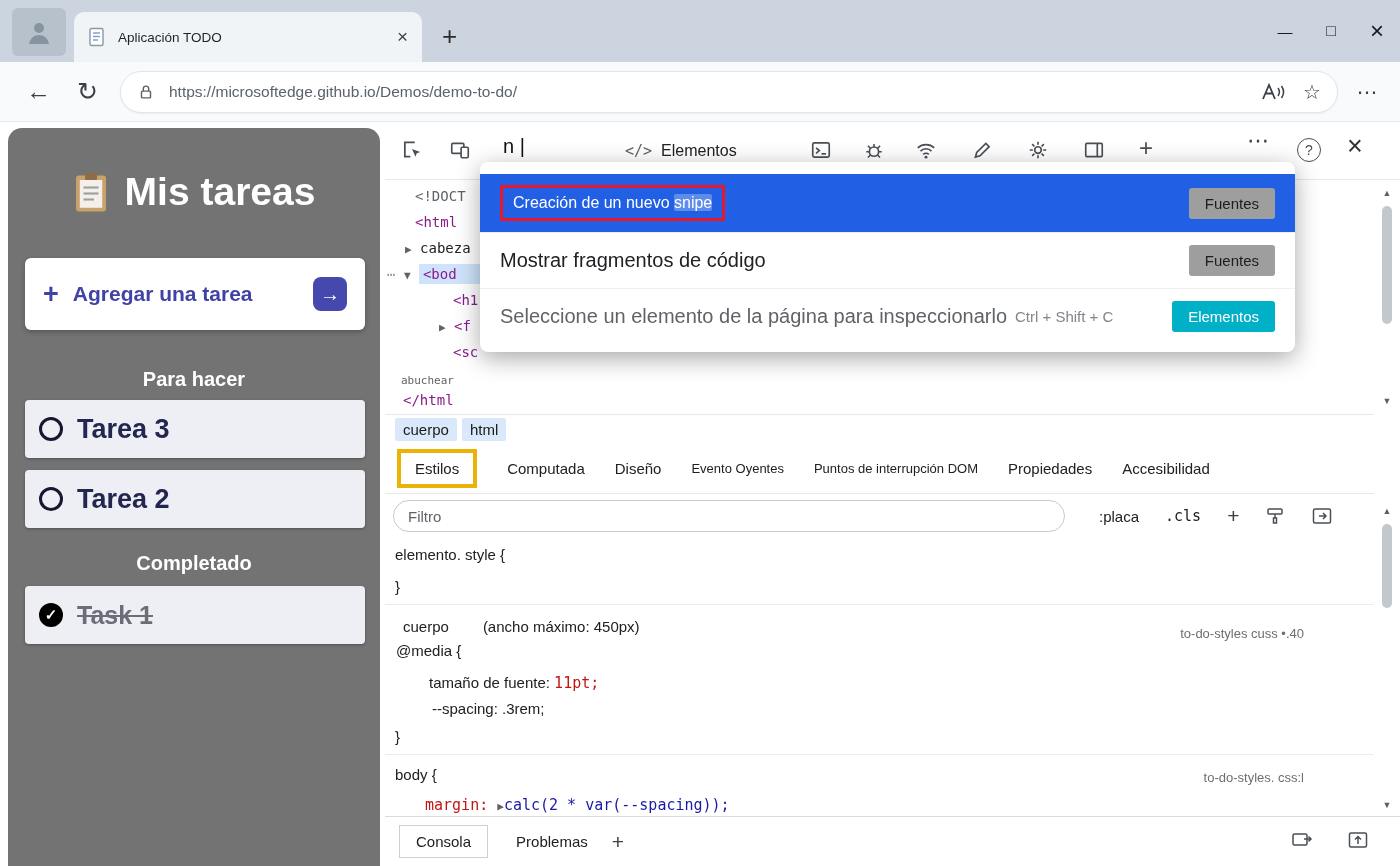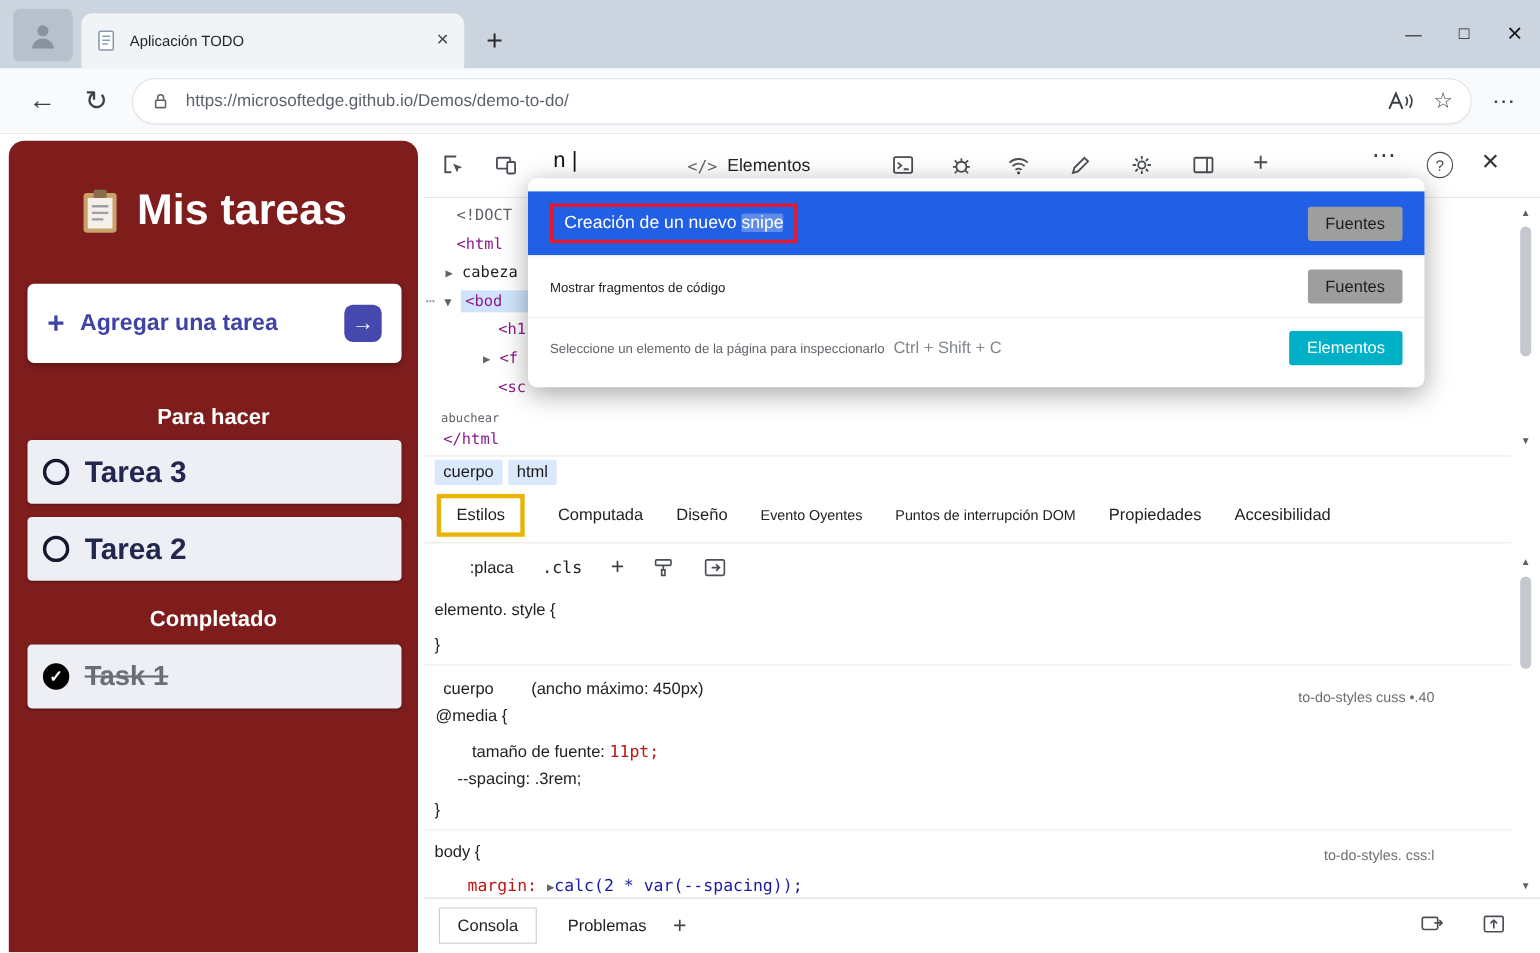--- a/index.html
+++ b/index.html
@@ -25,21 +25,21 @@
   .addressbar { flex:1; height:42px; margin:0 14px 0 22px; background:#fff; border:1px solid #e1e5ea; border-radius:21px; box-shadow:0 1px 2px rgba(0,0,0,.05); display:flex; align-items:center; padding:0 16px; }
   .url { font-size:15.5px; color:#5b626b; margin-left:14px; flex:1; white-space:nowrap; overflow:hidden; }
   .pill-icon { margin-left:16px; display:flex; align-items:center; }
   .star { font-size:20px; color:#3b3f46; }
   .browser-more { font-size:22px; color:#3b3f46; margin:0 20px 10px 4px; letter-spacing:2px; }
 
   
   .content { position:relative; height:744px; background:#fff; }
 
   
-  .todo-panel { position:absolute; left:8px; top:6px; width:372px; bottom:0; background:#7f1d1d; border-radius:14px 14px 0 0; }
+  .todo-panel { position:absolute; left:8px; top:6px; width:372px; bottom:0; background:#737373; border-radius:14px 14px 0 0; }
   .todo-title-row { position:absolute; top:42px; left:0; width:100%; display:flex; align-items:center; justify-content:center; gap:16px; }
   .todo-title { font-size:39px; font-weight:bold; color:#fff; }
   .add-card { position:absolute; left:17px; top:130px; width:340px; height:72px; background:#fff; border-radius:6px; box-shadow:0 2px 5px rgba(0,0,0,.25); display:flex; align-items:center; padding:0 18px; }
   .add-plus { font-size:27px; font-weight:bold; color:#3f43a5; }
   .add-label { font-size:21px; font-weight:bold; color:#3f43a5; margin-left:14px; }
   .add-arrow { margin-left:auto; width:34px; height:34px; background:#4549ad; border-radius:8px; display:flex; align-items:center; justify-content:center; color:#fff; font-size:20px; font-weight:bold; }
   .section-heading { position:absolute; width:100%; text-align:center; font-size:20px; font-weight:bold; color:#fff; }
   .task-card { position:absolute; left:17px; width:340px; height:58px; background:#edeff4; border-radius:4px; box-shadow:0 1px 3px rgba(0,0,0,.3); display:flex; align-items:center; padding:0 14px; }
   .task-circle { width:24px; height:24px; border:3px solid #17172f; border-radius:50%; flex:none; }
   .task-circle.done { background:#000; border-color:#000; display:flex; align-items:center; justify-content:center; color:#fff; font-size:15px; font-weight:bold; }
@@ -105,21 +105,21 @@
   
   .palette { position:absolute; left:95px; top:40px; width:815px; background:#fff; border-radius:8px; box-shadow:0 6px 24px rgba(0,0,0,.35); z-index:10; padding-bottom:8px; }
   .pal-input { height:54px; display:flex; align-items:center; padding:0 20px; border-bottom:1px solid #e6e6e6; }
   .pal-prefix { font-size:17px; color:#202124; }
   .red-box { border:3px solid #e8172b; }
   .pal-query-box { padding:3px 9px; margin-left:2px; font-size:17px; color:#202124; }
   .pal-caret { font-weight:normal; color:#202124; }
   .pal-row { height:56px; display:flex; align-items:center; padding:0 20px; }
   .pal-row.selected { height:58px; background:#2160e4; margin-top:12px; }
   .pal-row + .pal-row { border-top:1px solid #efefef; }
-  .pal-label { font-size:12px; color:#202124; }
+  .pal-label { font-size:20px; color:#202124; }
   .pal-label-box { padding:6px 10px; color:#fff; font-size:16px; }
   .pal-match { background:rgba(255,255,255,.28); border-radius:2px; }
   .pal-shortcut { font-size:15px; color:#80868b; margin-left:8px; }
   .badge { margin-left:auto; padding:7px 16px; border-radius:3px; font-size:15px; }
   .badge.gray { background:#9e9e9e; color:#1d1d1d; }
   .badge.teal { background:#00b0c6; color:#fff; }
   .pal-row.muted .pal-label { color:#5f6368; }
 
   svg { display:block; }
 </style>
@@ -309,20 +309,21 @@
         <span class="styletab sel">Estilos</span>
         <span class="styletab">Computada</span>
         <span class="styletab">Diseño</span>
         <span class="styletab small">Evento Oyentes</span>
         <span class="styletab small">Puntos de interrupción DOM</span>
         <span class="styletab">Propiedades</span>
         <span class="styletab">Accesibilidad</span>
       </div>
 
       <div class="dt-filter">
+        <input class="filter-input" placeholder="Filtro" style="">
         <span class="toggle">:placa</span>
         <span class="toggle mono">.cls</span>
         <span class="filter-plus">+</span>
         <span class="filter-svg">
           <svg width="20" height="20" viewBox="0 0 20 20">
               <rect x="3" y="3" width="14" height="5" rx="1" fill="none" stroke="currentColor" stroke-width="1.5"></rect>
               <path d="M10 8v4M8.5 12h3v5h-3z" fill="none" stroke="currentColor" stroke-width="1.5"></path>
             </svg>
         </span>
         <span class="filter-svg">
@@ -336,21 +337,21 @@
       <div class="dt-styles">
         <div class="st-line" style="left:10px; top:8px;">elemento. style {</div>
         <div class="st-line" style="left:10px; top:40px;">}</div>
         <div class="st-hr" style="top:66px;"></div>
 
         <div class="st-line" style="left:18px; top:80px;"><span>cuerpo</span><span style="margin-left:34px;">(ancho máximo: 450px)</span></div>
         <div class="st-link" style="right:70px; top:88px;">to-do-styles cuss •.40</div>
         <div class="st-line" style="left:11px; top:104px;">@media {</div>
 
         <div class="st-line" style="left:44px; top:136px;"><span>tamaño de fuente:</span> <span class="code code-red">11pt;</span></div>
-        <div class="st-line" style="left:31px; top:162px;">--spacing: .3rem;</div>
+        <div class="st-line" style="left:47px; top:162px;">--spacing: .3rem;</div>
         <div class="st-line" style="left:10px; top:190px;">}</div>
         <div class="st-hr" style="top:216px;"></div>
 
         <div class="st-line" style="left:10px; top:228px;">body {</div>
         <div class="st-link" style="right:70px; top:232px;">to-do-styles. css:l</div>
         <div class="st-line code" style="left:40px; top:258px;"><span class="code-red">margin:</span> <span class="tri">▶</span><span class="code-blue">calc(2 * var(--spacing));</span></div>
       </div>
 
       <div class="dt-bottom">
         <span class="bottom-tab sel">Consola</span>

